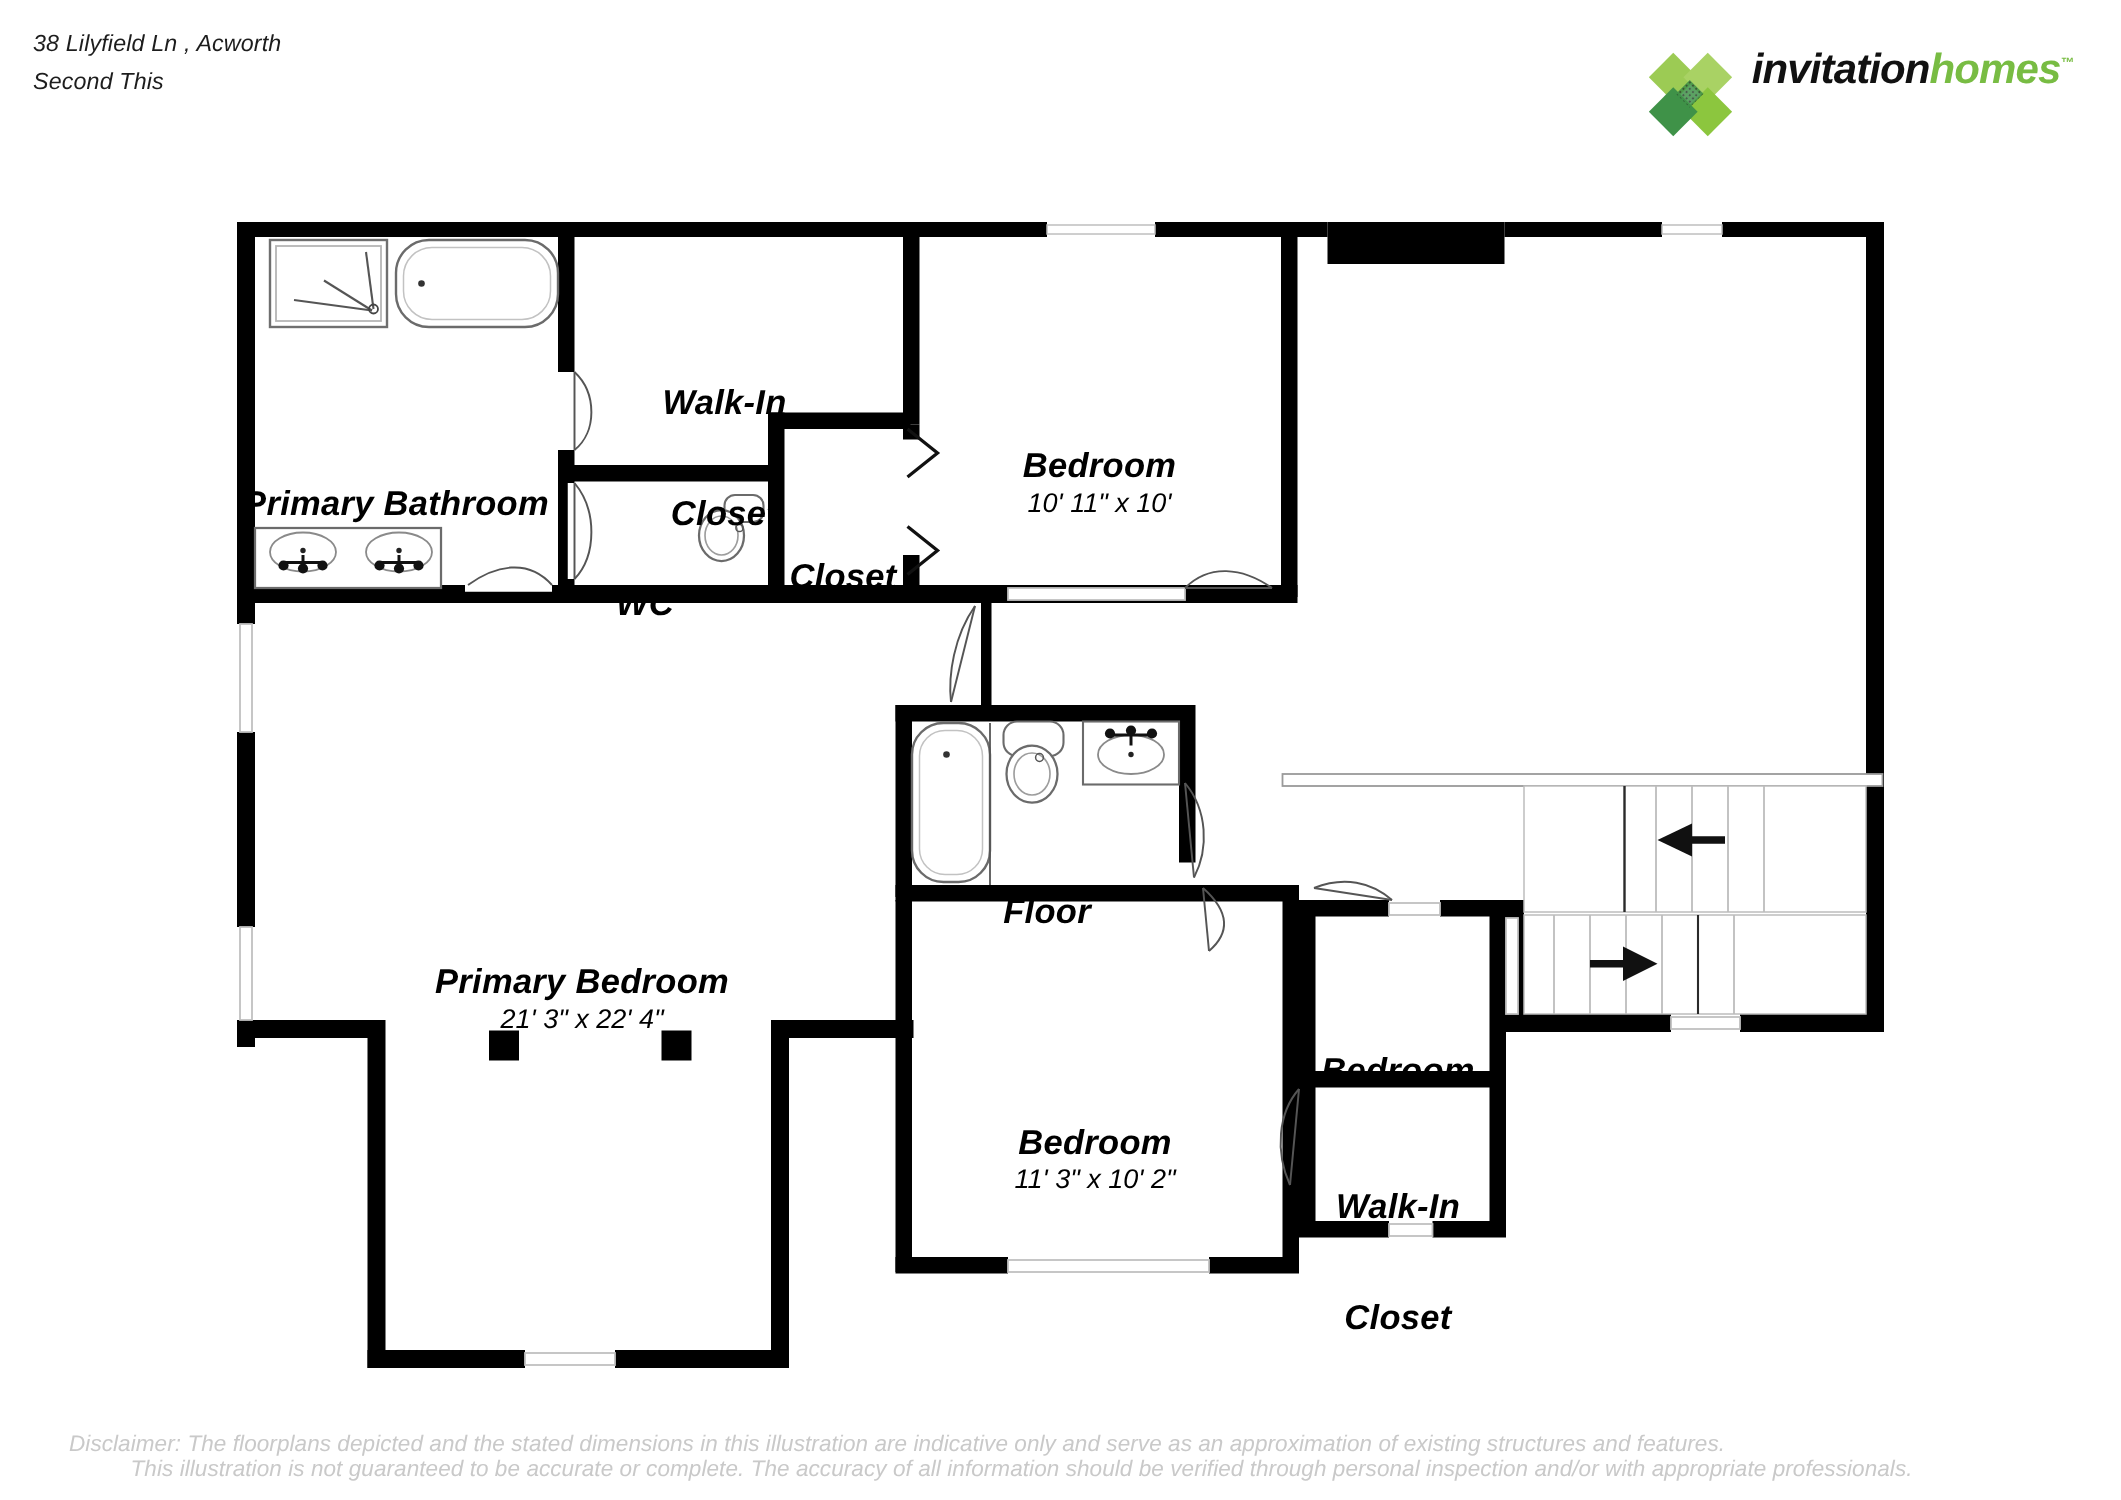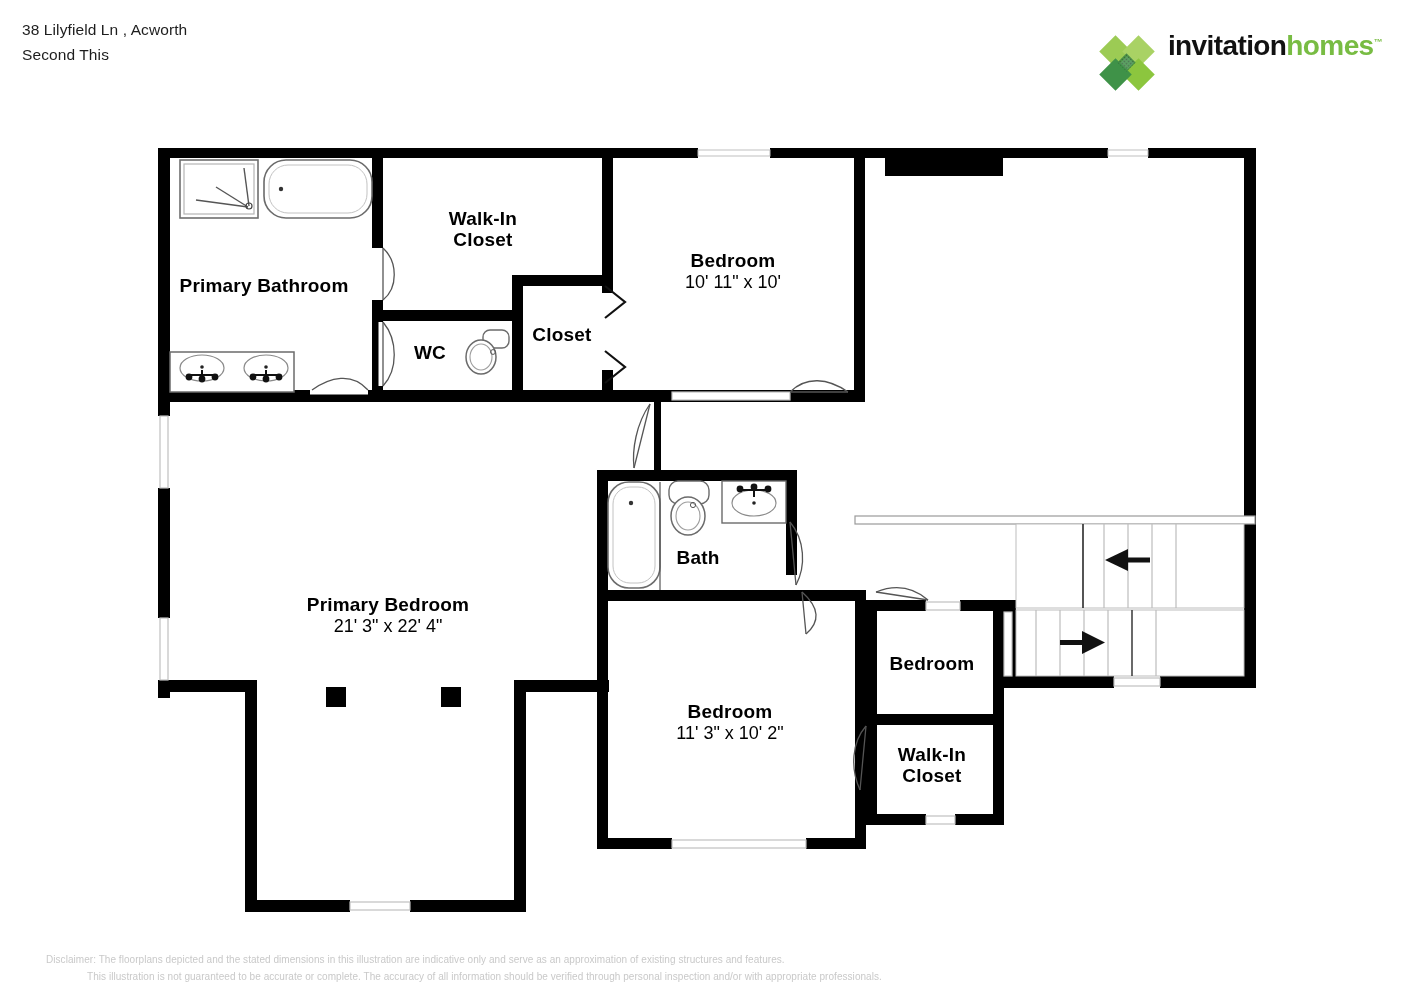--- a/index.html
+++ b/index.html
@@ -13,20 +13,21 @@
     position: relative;
     font-family: "Liberation Sans", sans-serif;
     overflow: hidden;
   }
   #page {
     position: absolute;
     left: 0; top: 0;
     width: 1414px;
     height: 732px;
     background: #ffffff;
+    font-style: italic;
   }
 
   
   .hdr-addr {
     position: absolute;
     left: 22px;
     top: 21px;
     font-size: 15.5px;
     color: #1d1d1d;
     letter-spacing: .1px;
@@ -86,35 +87,36 @@
   .rlabel {
     position: absolute;
     text-align: center;
     color: #000000;
     line-height: 1.12;
     white-space: nowrap;
     transform: translateX(-50%);
   }
   .rname {
     font-weight: bold;
-    font-size: 19px;
+    font-size: 23px;
     letter-spacing: .2px;
     display: block;
+    margin-top: 48px;
   }
   .rdim {
     font-size: 18px;
     display: block;
     margin-top: 1px;
   }
 
   
   .disc {
     position: absolute;
     left: 46px;
-    font-size: 10px;
+    font-size: 15px;
     color: #c9c9c9;
     letter-spacing: .05px;
     white-space: nowrap;
   }
   .disc-1 { top: 954px; }
   .disc-2 { top: 971px; margin-left: 41px; }
 </style>
 </head>
 <body>
 
@@ -403,21 +405,21 @@
     <span class="rname">Bedroom</span>
     <span class="rdim">10' 11" x 10'</span>
   </div>
 
   <div class="rlabel" style="left:388px; top:594px;">
     <span class="rname">Primary Bedroom</span>
     <span class="rdim">21' 3" x 22' 4"</span>
   </div>
 
   <div class="rlabel" style="left:698px; top:547px;">
-    <span class="rname">Bath</span>
+    <span class="rname">Floor</span>
   </div>
 
   <div class="rlabel" style="left:730px; top:701px;">
     <span class="rname">Bedroom</span>
     <span class="rdim">11' 3" x 10' 2"</span>
   </div>
 
   <div class="rlabel" style="left:932px; top:653px;">
     <span class="rname">Bedroom</span>
   </div>

